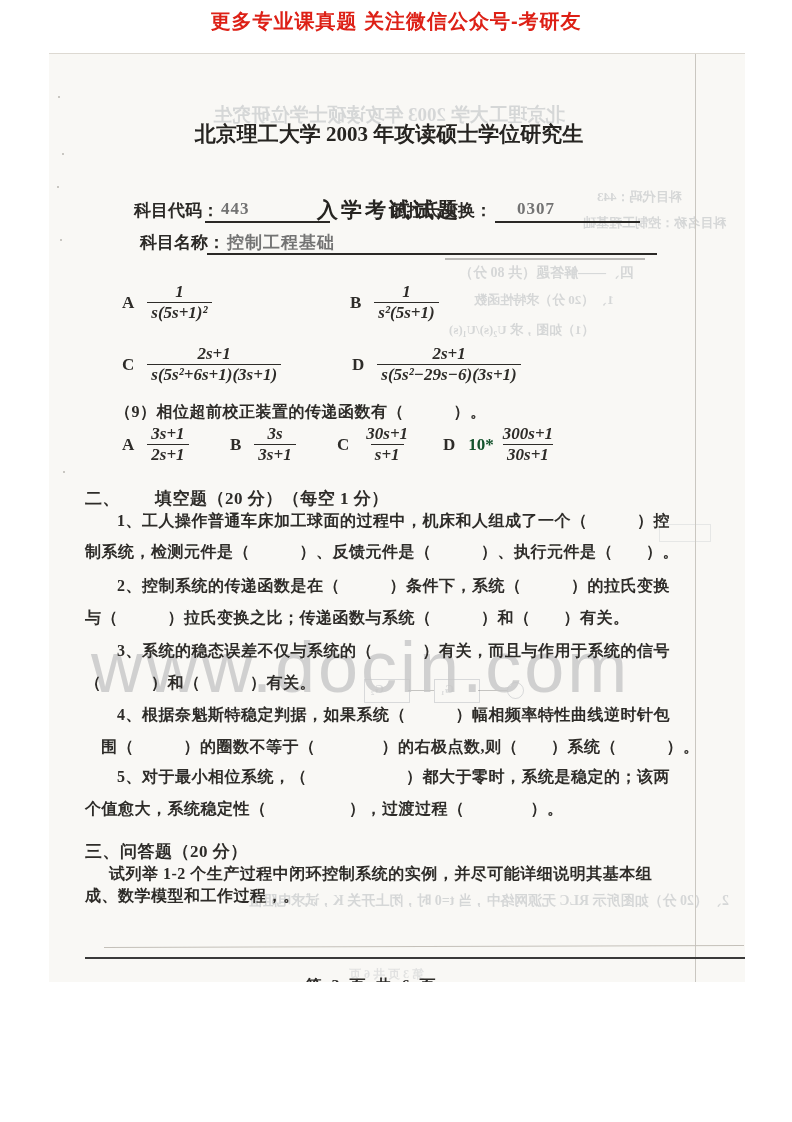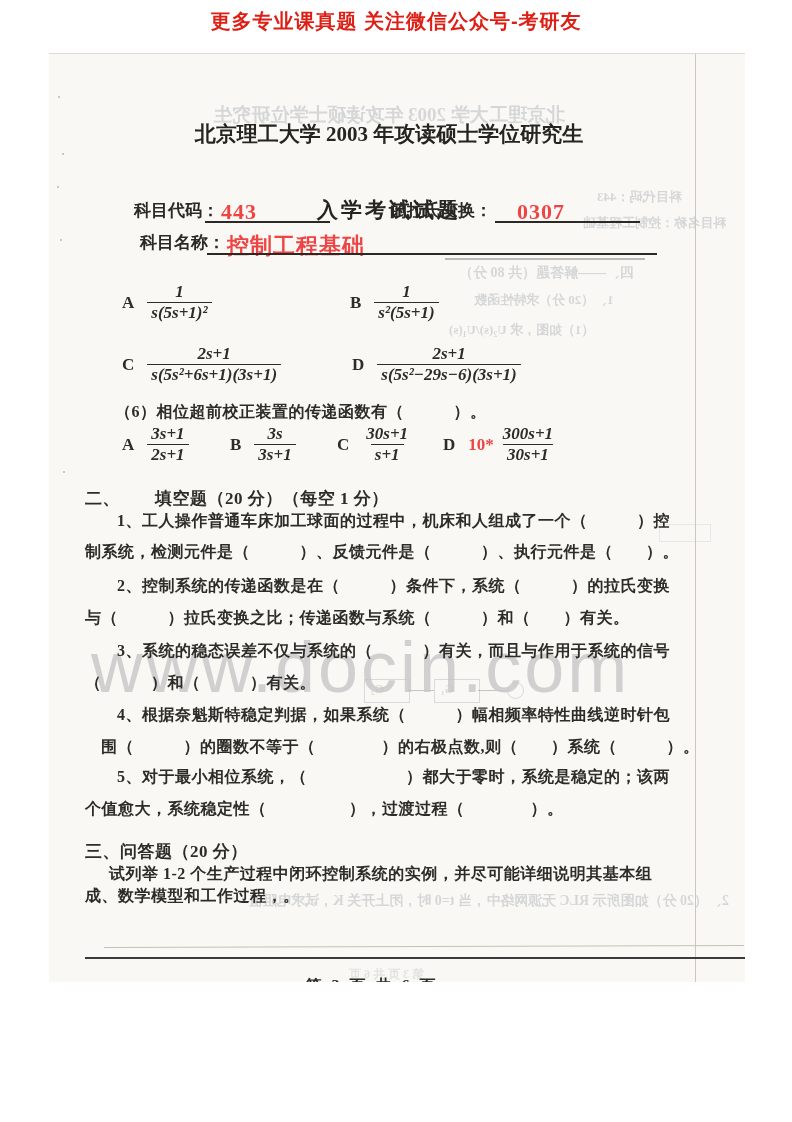--- a/index.html
+++ b/index.html
@@ -11,28 +11,28 @@
           font-weight:700;font-size:20px;color:#dd2016;letter-spacing:1px;white-space:nowrap;}
   
   .scan{position:absolute;left:49px;top:53px;width:696px;height:1013px;
         background:#f9f8f5;border-top:1px solid #ddd9d2;}
   .scan-bottom-band{position:absolute;left:0;bottom:0;width:100%;height:13px;background:#171717;}
   .scan-bottom-shade{position:absolute;left:0;bottom:13px;width:100%;height:3px;background:#b8b5ae;}
   .scan-right-line{position:absolute;top:0;bottom:13px;left:646px;width:1px;background:#cac7c1;}
   .abs{position:absolute;white-space:nowrap;}
   .title{font-weight:700;font-size:21px;color:#262421;text-align:center;width:560px;left:60px;}
   .lbl{font-weight:700;font-size:17px;color:#2b2926;}
-  .val{font-weight:700;font-size:22px;color:#ef4444;letter-spacing:1px;}
+  .val{font-weight:700;font-size:17px;color:#737373;letter-spacing:1px;}
   .uline{position:absolute;height:2px;background:#2b2926;}
   .line{position:absolute;white-space:nowrap;font-size:16px;color:#2e2c29;font-weight:600;letter-spacing:.5px;}
   .heading{font-size:17px;font-weight:700;}
   
   .fgroup{position:absolute;display:inline-flex;align-items:center;}
   .flabel{font-size:17px;color:#2e2c29;margin-right:13px;font-weight:600;}
-  .fprefix{font-size:17px;color:#ef4444;margin-right:5px;font-weight:600;}
+  .fprefix{font-size:17px;color:#14532d;margin-right:5px;font-weight:600;}
   .frac{display:inline-flex;flex-direction:column;align-items:center;
         font-style:italic;font-size:17px;line-height:1.2;color:#2e2c29;font-weight:600;}
   .frac .num{padding:0 4px;}
   .frac .den{border-top:1.5px solid #2e2c29;padding:0 4px;}
   
   .watermark{position:absolute;left:42px;top:572px;font-family:"Liberation Sans","DejaVu Sans",sans-serif;
              font-size:72px;color:#c7c7c7;opacity:.8;letter-spacing:3px;white-space:nowrap;z-index:1;}
   .content{position:relative;z-index:2;}
   
   .ghost{position:absolute;transform:scaleX(-1);color:#8f959c;opacity:.33;white-space:nowrap;
@@ -122,21 +122,21 @@
         </span>
       </span>
       <span class="fgroup" style="top:290px;left:303px;">
         <span class="flabel">D</span>
         <span class="frac">
           <span class="num">2s+1</span>
           <span class="den">s(5s²−29s−6)(3s+1)</span>
         </span>
       </span>
 
-      <div class="line" style="top:348px;left:66px;">（6）相位超前校正装置的传递函数有（　　　）。</div>
+      <div class="line" style="top:348px;left:66px;">（9）相位超前校正装置的传递函数有（　　　）。</div>
 
       <span class="fgroup" style="top:370px;left:73px;">
         <span class="flabel">A</span>
         <span class="frac">
           <span class="num">3s+1</span>
           <span class="den">2s+1</span>
         </span>
       </span>
       <span class="fgroup" style="top:370px;left:181px;">
         <span class="flabel">B</span>

